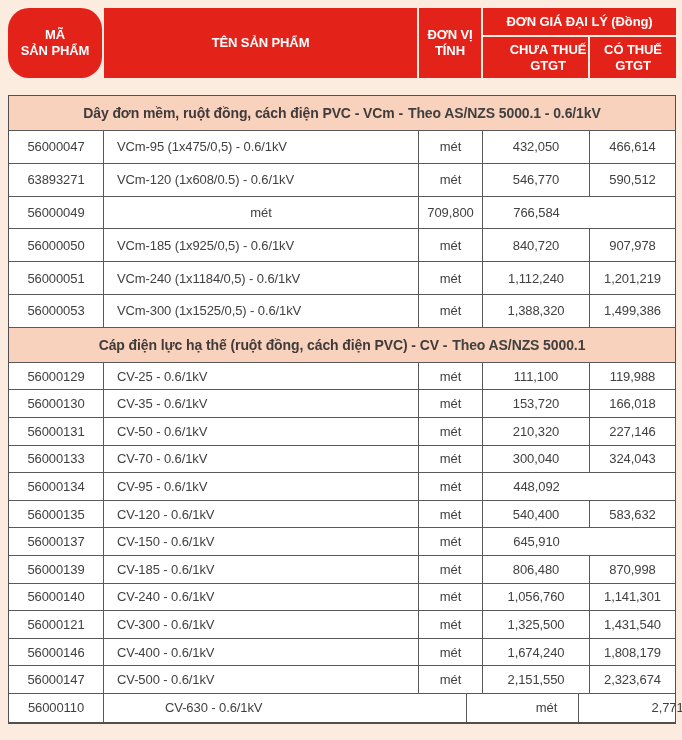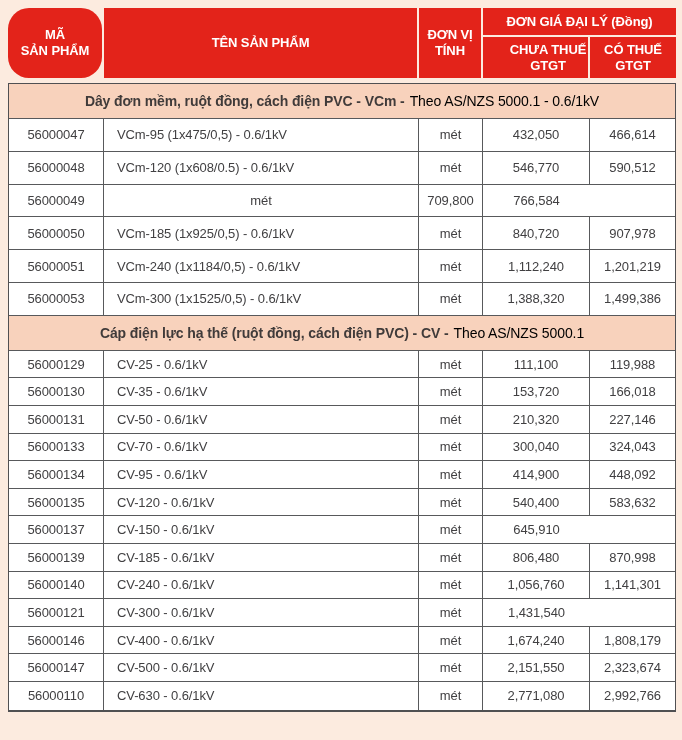--- a/index.html
+++ b/index.html
@@ -34,47 +34,47 @@
   .col-name   { grid-column: 2; grid-row: 1 / 3; }
   .col-unit   { grid-column: 3; grid-row: 1 / 3; }
   .col-pgroup { grid-column: 4 / 6; grid-row: 1; }
   .col-pex    { grid-column: 4; grid-row: 2; padding-left: 25px; }
   .col-pinc   { grid-column: 5; grid-row: 2; }
 
   
   .tbody {
     width: 668px;
     box-sizing: border-box;
-    margin-top: 5px;
+    margin-top: 17px;
     border: 1.5px solid #505052;
     border-bottom-width: 2.5px;
     background: #ffffff;
   }
   .section-bar {
     height: 35px;
     box-sizing: border-box;
     background: #f8d2bc;
     border-bottom: 1px solid #58595b;
     display: flex; align-items: center; justify-content: center;
     gap: 5px;
     font-size: 14px;
     letter-spacing: -0.1px;
   }
   .section-bar .sb { font-weight: bold; color: #403b3a; }
-  .section-bar .sr { font-weight: normal; color: #000000; }
+  .section-bar .sr { font-weight: bold; color: #404040; }
 
   .row {
     display: grid;
     grid-template-columns: 95px 315px 64px 107px 1fr;
     height: 32.8px;
     box-sizing: border-box;
     border-bottom: 1px solid #58595b;
   }
   .section[data-section="1"] .row { height: 27.6px; }
-  .section:last-child .row:last-child { border-bottom: none; }
+  .section:last-child .row:last-child { border-bottom: none; gap: 48px; }
 
   .cell {
     display: flex; align-items: center; justify-content: center;
     font-size: 13px;
     color: #414042;
     letter-spacing: -0.1px;
     border-right: 1px solid #58595b;
     box-sizing: border-box;
     overflow: hidden;
   }
@@ -108,21 +108,21 @@
     <div class="rows">
   <div class="row">
     <div class="cell c-code">56000047</div>
     <div class="cell c-name">VCm-95 (1x475/0,5) - 0.6/1kV</div>
     <div class="cell c-unit">mét</div>
     <div class="cell c-pex">432,050</div>
     <div class="cell c-pinc">466,614</div>
   </div>
 
   <div class="row">
-    <div class="cell c-code">56000048</div>
+    <div class="cell c-code">63893271</div>
     <div class="cell c-name">VCm-120 (1x608/0.5) - 0.6/1kV</div>
     <div class="cell c-unit">mét</div>
     <div class="cell c-pex">546,770</div>
     <div class="cell c-pinc">590,512</div>
   </div>
 
   <div class="row">
     <div class="cell c-code">56000049</div>
     <div class="cell c-unit">mét</div>
     <div class="cell c-pex">709,800</div>
@@ -190,21 +190,20 @@
     <div class="cell c-name">CV-70 - 0.6/1kV</div>
     <div class="cell c-unit">mét</div>
     <div class="cell c-pex">300,040</div>
     <div class="cell c-pinc">324,043</div>
   </div>
 
   <div class="row">
     <div class="cell c-code">56000134</div>
     <div class="cell c-name">CV-95 - 0.6/1kV</div>
     <div class="cell c-unit">mét</div>
-    <div class="cell c-pex">414,900</div>
     <div class="cell c-pinc">448,092</div>
   </div>
 
   <div class="row">
     <div class="cell c-code">56000135</div>
     <div class="cell c-name">CV-120 - 0.6/1kV</div>
     <div class="cell c-unit">mét</div>
     <div class="cell c-pex">540,400</div>
     <div class="cell c-pinc">583,632</div>
   </div>
@@ -229,20 +228,21 @@
     <div class="cell c-name">CV-240 - 0.6/1kV</div>
     <div class="cell c-unit">mét</div>
     <div class="cell c-pex">1,056,760</div>
     <div class="cell c-pinc">1,141,301</div>
   </div>
 
   <div class="row">
     <div class="cell c-code">56000121</div>
     <div class="cell c-name">CV-300 - 0.6/1kV</div>
     <div class="cell c-unit">mét</div>
+    <div class="cell c-pex">1,325,500</div>
     <div class="cell c-pinc">1,431,540</div>
   </div>
 
   <div class="row">
     <div class="cell c-code">56000146</div>
     <div class="cell c-name">CV-400 - 0.6/1kV</div>
     <div class="cell c-unit">mét</div>
     <div class="cell c-pex">1,674,240</div>
     <div class="cell c-pinc">1,808,179</div>
   </div>

